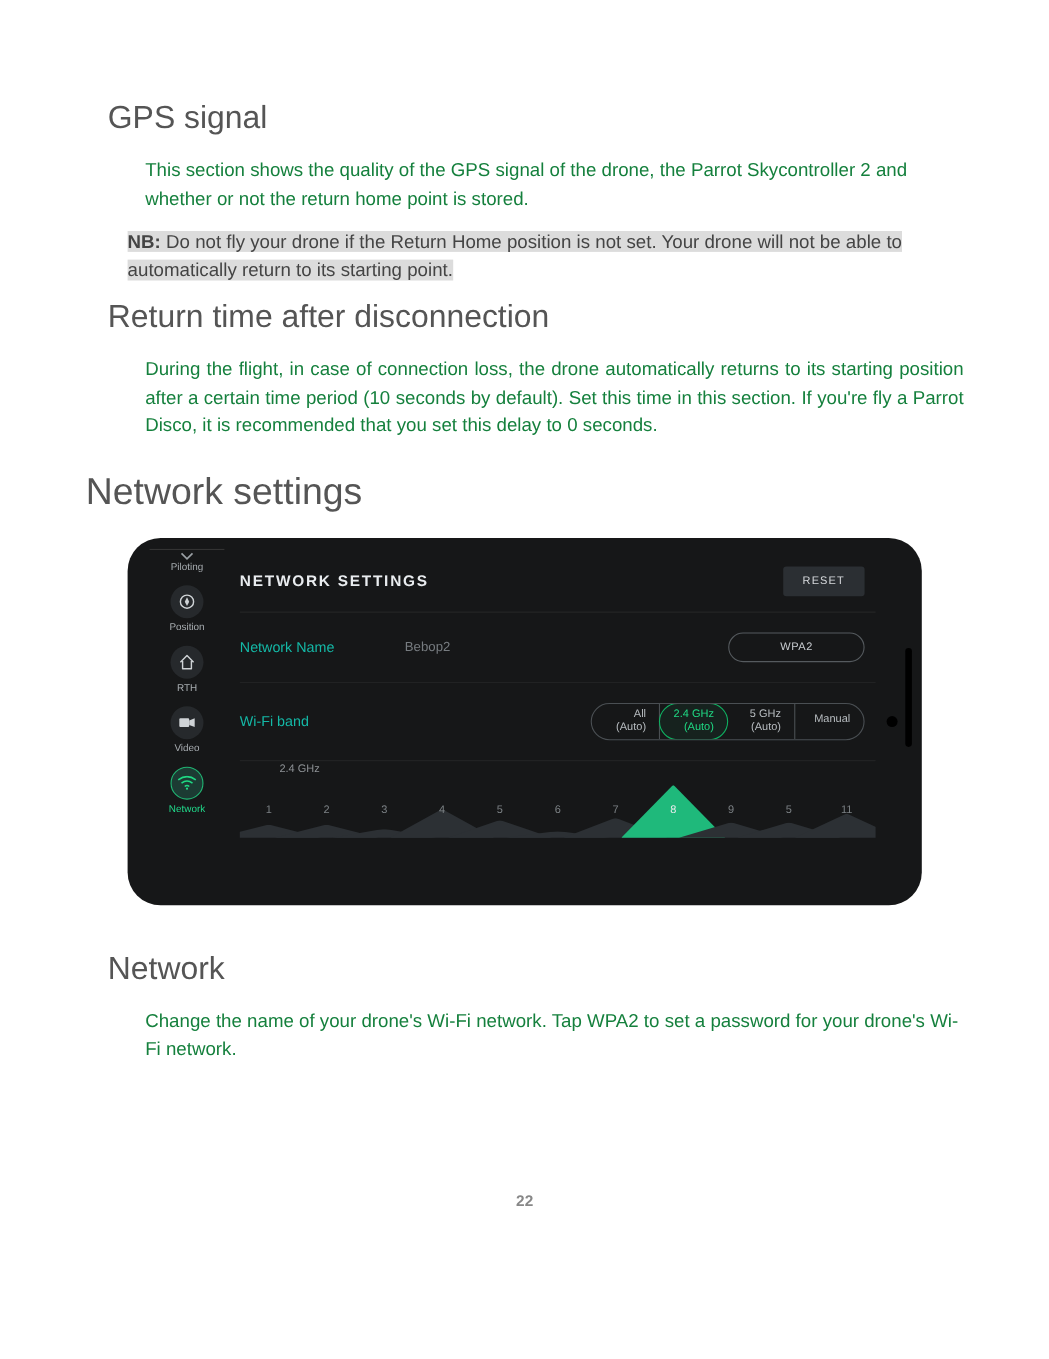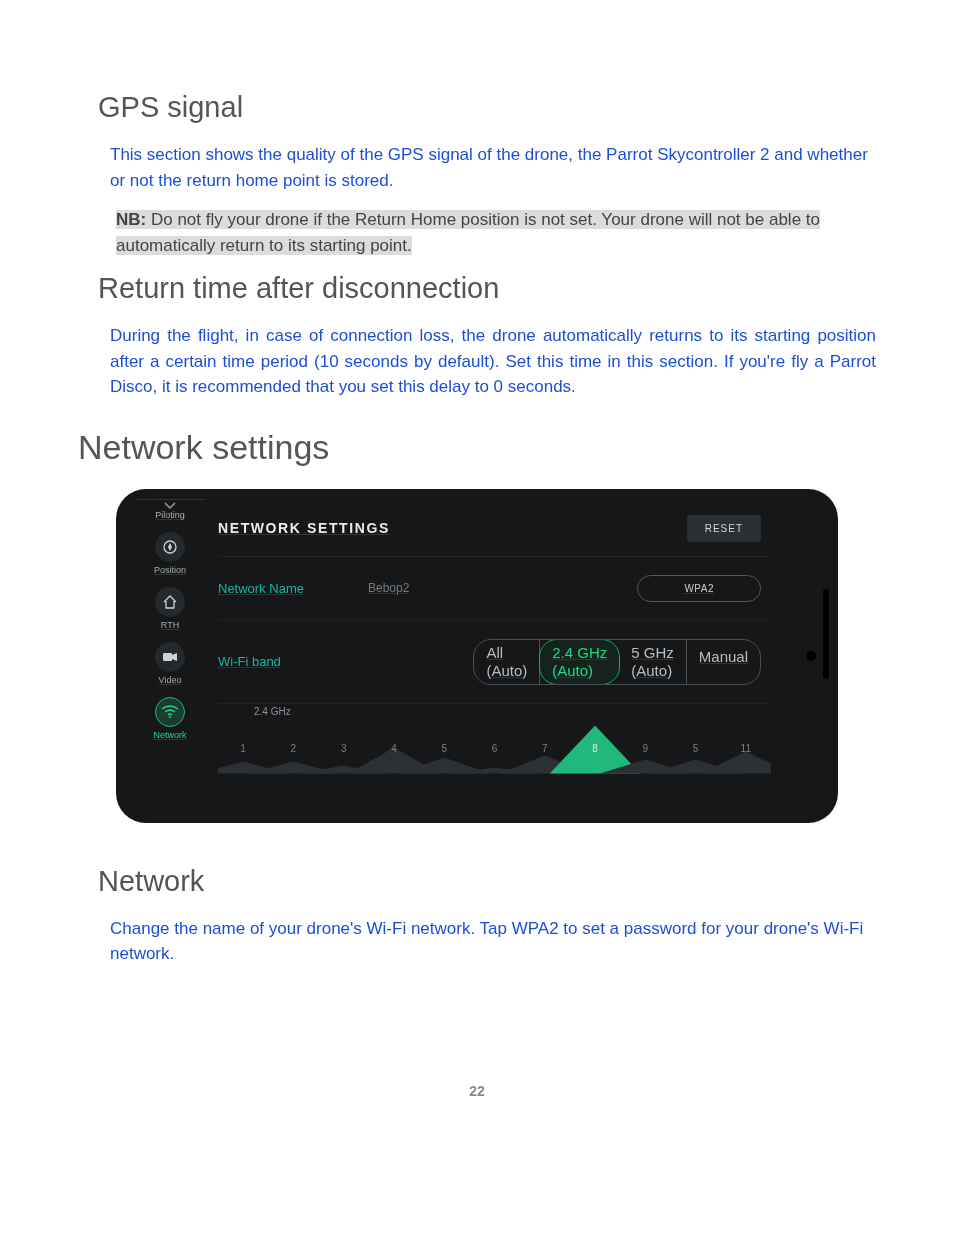--- a/index.html
+++ b/index.html
@@ -23,22 +23,22 @@
   .h1 {
     font-size: 34px;
     color: #555;
     font-weight: 300;
     margin-top: 28px;
     margin-bottom: 22px;
   }
   .body {
     font-size: 17px;
     line-height: 1.5;
-    color: #1d4ed8;
-    margin-left: 32px;
+    color: #15803d;
+    margin-left: 54px;
     margin-bottom: 14px;
     font-weight: 400;
   }
   .body.just { text-align: justify; }
   .note {
     background: #dcdcdc;
     display: inline;
     font-size: 17px;
     line-height: 1.5;
     color: #444;
@@ -47,24 +47,23 @@
   .note-wrap { margin-left: 38px; margin-bottom: 14px; }
   .nb { font-weight: 600; }
 
   
   .phone {
     width: 722px;
     height: 334px;
     margin: 18px 0 18px 38px;
     background: #161718;
     border-radius: 30px;
-    padding: 10px 67px 0 20px;
+    padding: 10px 42px 0 20px;
     position: relative;
     overflow: hidden;
-    text-decoration: underline;
   }
   .speaker-dot {
     position: absolute;
     right: 22px;
     top: 50%;
     transform: translateY(-50%);
     width: 10px; height: 10px;
     background: #000; border-radius: 50%;
   }
   .home-bar {
@@ -135,21 +134,21 @@
   .pill.outdoor {
     border:2px solid #0fae60; color:#1fd983; letter-spacing:2px; font-weight:600;
     padding: 7px 38px;
     background: radial-gradient(ellipse at center, rgba(31,217,131,0.14), rgba(0,0,0,0) 70%);
   }
   .seg {
     display:flex; border:1px solid #4a4f53; border-radius:18px; overflow:hidden;
     margin-left:auto;
   }
   .seg .opt {
-    font-size:15px; color:#b8bdc1; text-align:left;
+    font-size:10px; color:#b8bdc1; text-align:right;
     padding: 4px 12px; border-right:1px solid #4a4f53; line-height:1.2;
     min-width: 62px;
   }
   .seg .opt:last-child { border-right:none; padding-top:8px; }
   .seg .opt.on { border:1px solid #0fae60; border-radius:18px; margin:-1px; color:#1fd983; background: rgba(31,217,131,0.06); }
   .chart-area {
     position:relative; height: 70px; padding-top:6px;
   }
   .ghz-label {
     position:absolute; top:2px; left:36px; color:#8d9195; font-size:10px;

